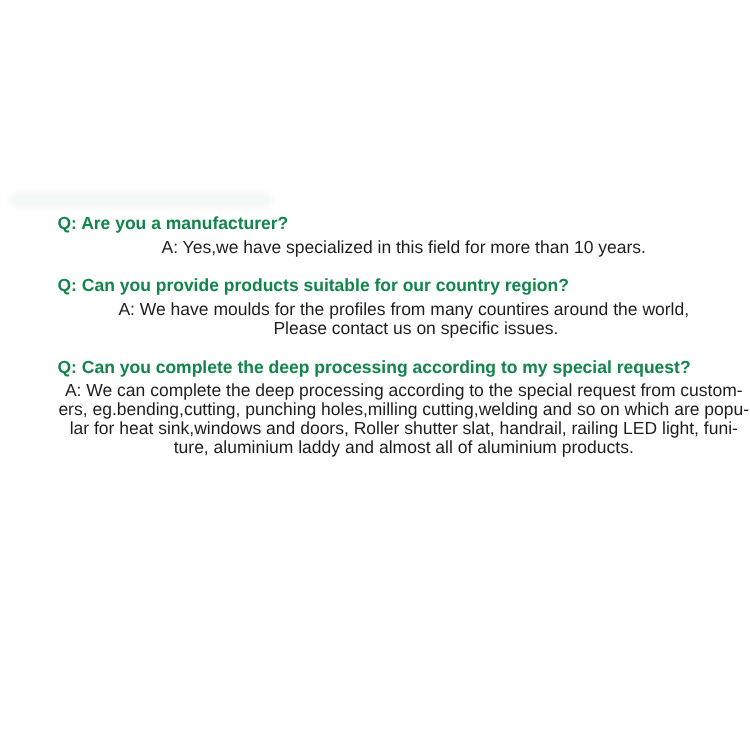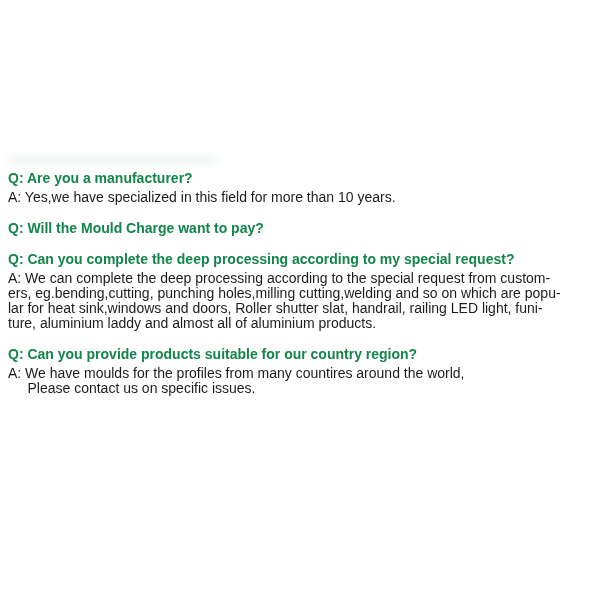--- a/index.html
+++ b/index.html
@@ -26,59 +26,60 @@
     border-radius: 4px;
   }
   .faq {
     position: absolute;
     left: 8px;
     top: 170px;
     right: 0;
   }
   .faq-item {
     margin-bottom: 15px;
+    margin-left: 38px;
   }
   .question {
     color: var(--q-color, #12854A);
     font-size: 14px;
     font-weight: bold;
     line-height: 16px;
     margin: 0 0 4px 0;
     white-space: pre;
   }
   .answer {
     color: var(--a-color, #1C1C1C);
     font-size: 14px;
     font-weight: normal;
     line-height: 15px;
     margin: 0;
     white-space: pre;
+    text-align: center;
   }
 </style>
 </head>
 <body>
 
 <div class="ghost"></div>
 
 <div class="faq" id="faq-list">
   <div class="faq-item">
     <div class="question">Q: Are you a manufacturer?</div>
     <div class="answer">A: Yes,we have specialized in this field for more than 10 years.</div>
   </div>
 
   <div class="faq-item">
-    <div class="question">Q: Will the Mould Charge want to pay?</div>
+  </div>
+
+  <div class="faq-item">
+    <div class="question">Q: Can you provide products suitable for our country region?</div>
+    <div class="answer">A: We have moulds for the profiles from many countires around the world,
+     Please contact us on specific issues.</div>
   </div>
 
   <div class="faq-item">
     <div class="question">Q: Can you complete the deep processing according to my special request?</div>
     <div class="answer">A: We can complete the deep processing according to the special request from custom-
 ers, eg.bending,cutting, punching holes,milling cutting,welding and so on which are popu-
 lar for heat sink,windows and doors, Roller shutter slat, handrail, railing LED light, funi-
 ture, aluminium laddy and almost all of aluminium products.</div>
   </div>
-
-  <div class="faq-item">
-    <div class="question">Q: Can you provide products suitable for our country region?</div>
-    <div class="answer">A: We have moulds for the profiles from many countires around the world,
-     Please contact us on specific issues.</div>
-  </div>
 </div>
 
 </body></html>

